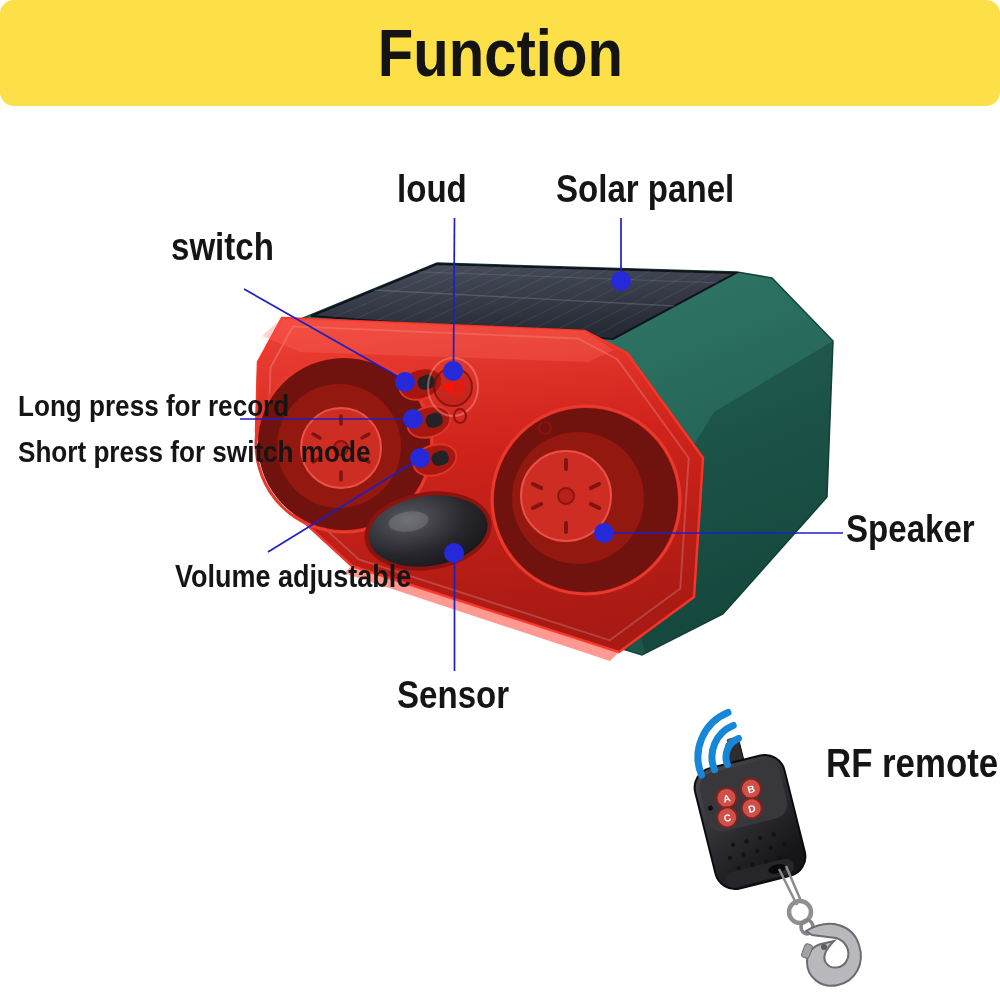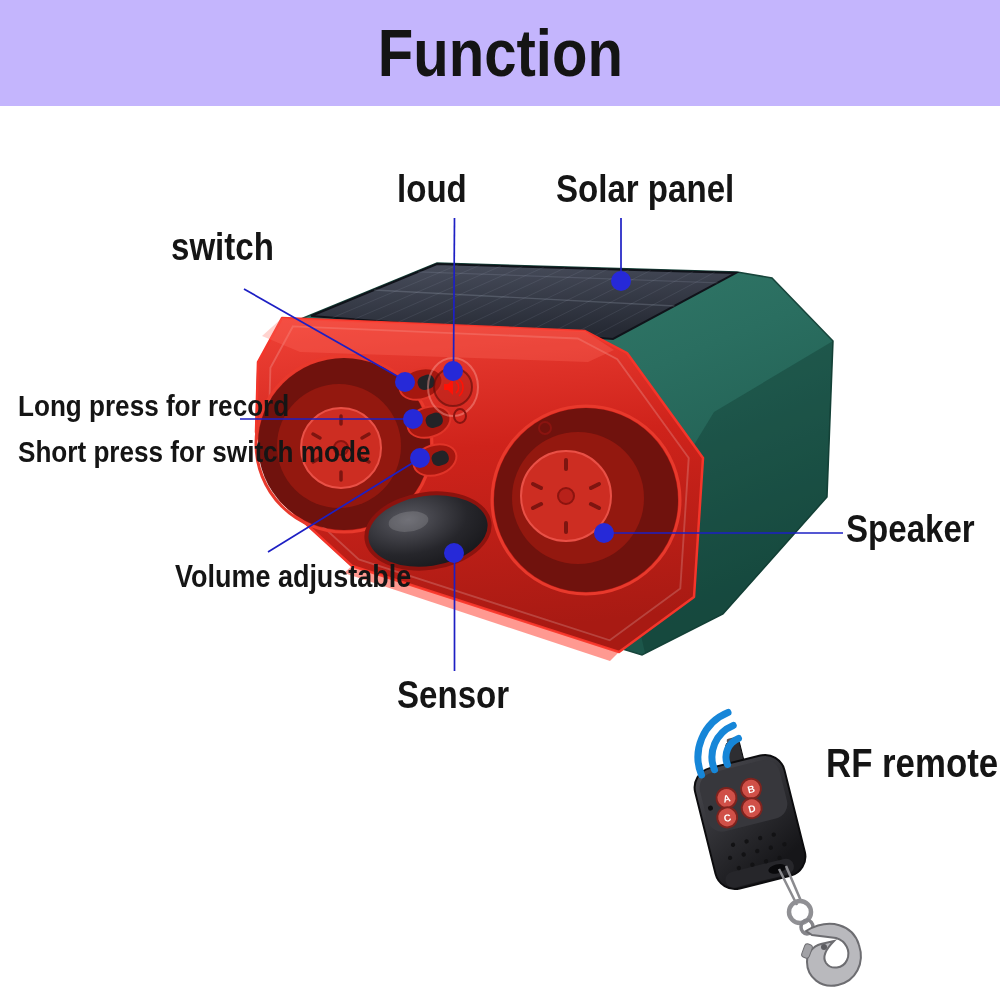--- a/index.html
+++ b/index.html
@@ -1,19 +1,19 @@
 <!DOCTYPE html>
 <html><head>
 <meta charset="utf-8">
 <style>
   html,body{margin:0;padding:0;}
   body{width:1000px;height:1000px;background:#ffffff;position:relative;
        font-family:"Liberation Sans",sans-serif;overflow:hidden;}
-  .header{position:absolute;left:0;top:0;width:1000px;height:106px;background:#c4b5fd;
-          display:flex;align-items:center;justify-content:center;}
+  .header{position:absolute;left:0;top:0;width:1000px;height:106px;background:#fde047;
+          display:flex;align-items:center;justify-content:center;border-radius:14px;}
   .header .title{font-size:66px;font-weight:600;color:#141414;letter-spacing:0px;
           transform:scaleX(.88);white-space:nowrap;}
   .lbl{position:absolute;color:#151515;font-weight:600;white-space:nowrap;
        transform:scaleX(.87);transform-origin:0 50%;line-height:1.05;}
   svg{position:absolute;left:0;top:0;}
 </style>
 </head>
 <body>
 
 <div class="header">

